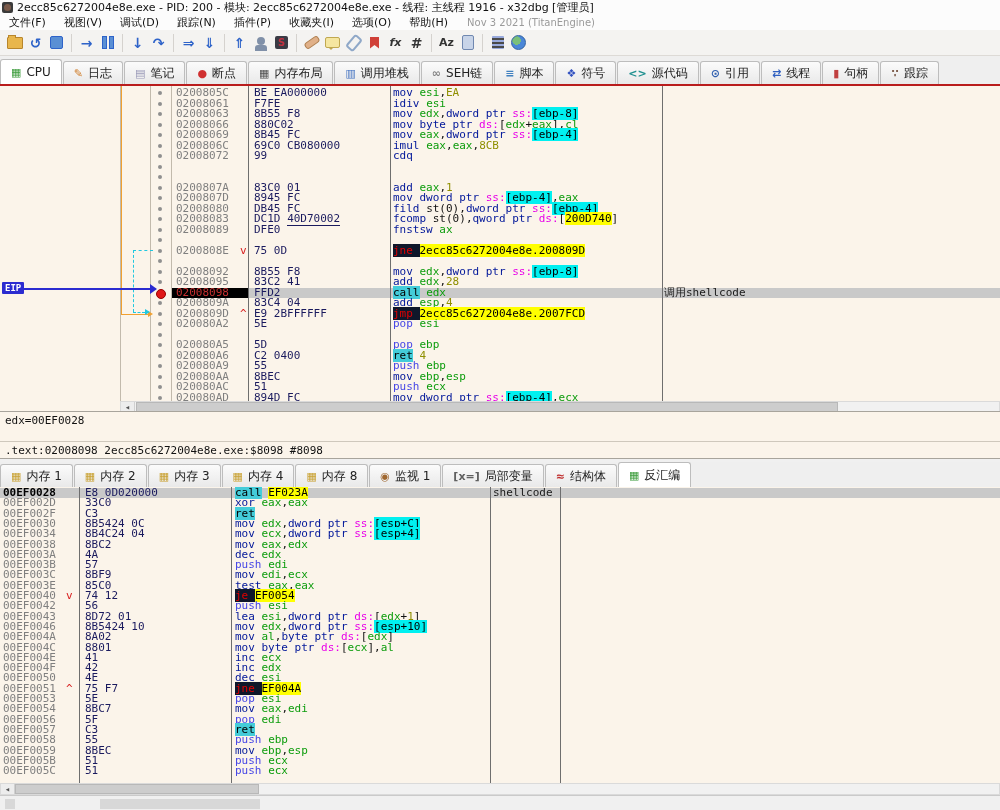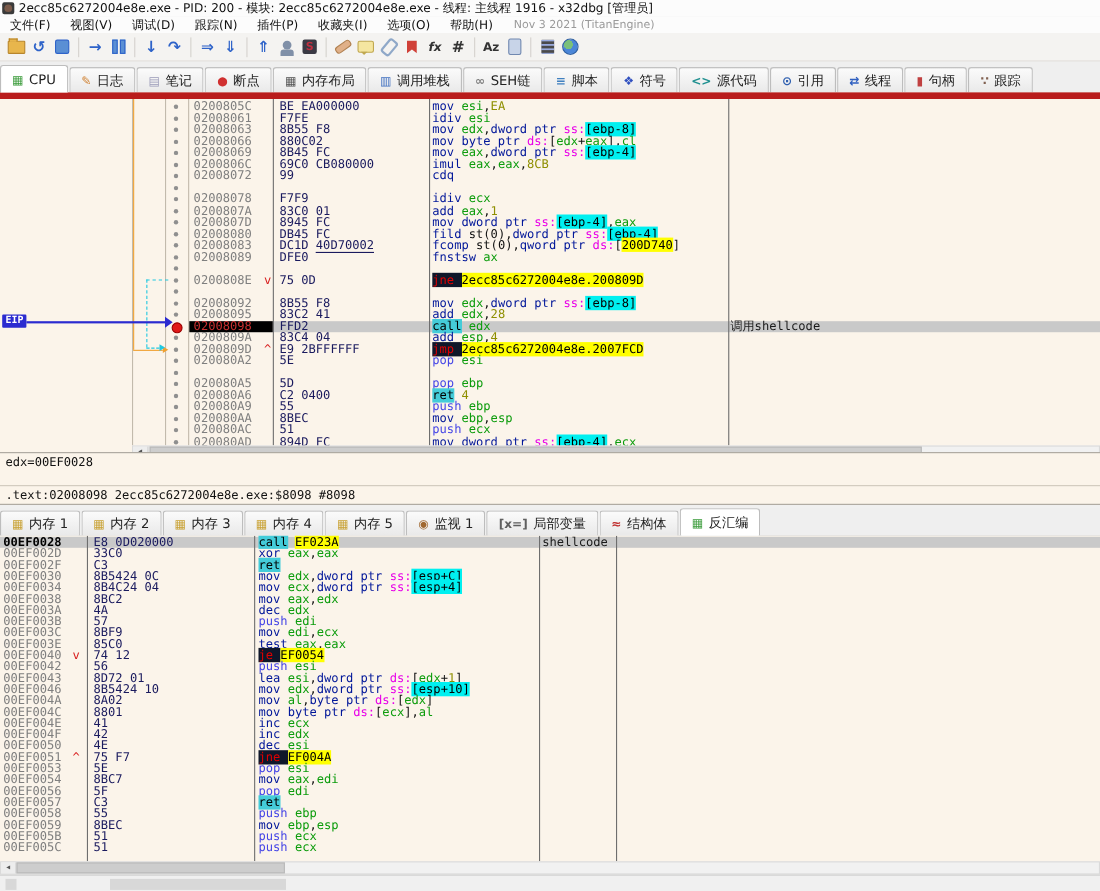--- a/index.html
+++ b/index.html
@@ -46,21 +46,21 @@
   #maintabs{top:56px;height:28px;border-bottom:1px solid #B9B9B9;}
   #bottomtabs{top:462px;height:25px;border-bottom:1px solid #B9B9B9;}
   .tab{height:22px;display:flex;align-items:center;gap:5px;padding:0 10px;font-size:12px;color:#222;
        background:linear-gradient(#FBFBFB,#E9E9E9);border:1px solid #BDBDBD;border-bottom:none;
        border-radius:3px 3px 0 0;margin-right:1px;position:relative;white-space:nowrap;}
   .tab.active{background:#FFFFFF;height:24px;z-index:2;}
   .tab .tic{font-size:11px;line-height:1;font-weight:bold;}
 
   
   .dpanel{position:absolute;left:0;width:1000px;background:#FBF4EA;overflow:hidden;}
-  #panel-top{top:84px;height:326px;border-top:6px solid #b91c1c;}
+  #panel-top{top:84px;height:326px;border-top:2px solid #b91c1c;}
   #panel-bottom{top:487px;height:308px;}
   .vline{position:absolute;top:0;width:1px;background:#6E6E6E;}
   .vline.soft{background:#C2BAAC;}
   .drow{position:absolute;left:0;right:0;white-space:pre;}
   .cell{position:absolute;top:0;}
   .addr{color:#7F7F7F;}
   .bytes{color:#1A1A5E;}
   .t-k{color:#001699;} .t-b{color:#4646E6;} .t-r{color:#0C9C0C;} .t-n{color:#8F8F00;}
   .t-s{color:#E800E8;} .t-p{color:#111111;}
   .t-cy{background:#00F0F0;color:#000;} .t-cr{background:#44CCD9;color:#000;}
@@ -252,21 +252,20 @@
   </div>
 
 <div id="panel-top" class="dpanel mono">
     <div class="drow" style="top: 2px; height: 10.5px; left: 172px; font-size: 11px; line-height: 10.5px;"><span class="cell addr" style="left: 4px;">0200805C</span><span class="cell bytes" style="left: 82px;">BE EA000000</span><span class="cell" style="left: 221px;"><span class="t-k">mov </span><span class="t-r">esi</span><span class="t-p">,</span><span class="t-n">EA</span></span></div>
     <div class="drow" style="top: 12.5px; height: 10.5px; left: 172px; font-size: 11px; line-height: 10.5px;"><span class="cell addr" style="left: 4px;">02008061</span><span class="cell bytes" style="left: 82px;">F7FE</span><span class="cell" style="left: 221px;"><span class="t-k">idiv </span><span class="t-r">esi</span></span></div>
     <div class="drow" style="top: 23px; height: 10.5px; left: 172px; font-size: 11px; line-height: 10.5px;"><span class="cell addr" style="left: 4px;">02008063</span><span class="cell bytes" style="left: 82px;">8B55 F8</span><span class="cell" style="left: 221px;"><span class="t-k">mov </span><span class="t-r">edx</span><span class="t-p">,</span><span class="t-k">dword ptr </span><span class="t-s">ss:</span><span class="t-cy">[ebp-8]</span></span></div>
     <div class="drow" style="top: 33.5px; height: 10.5px; left: 172px; font-size: 11px; line-height: 10.5px;"><span class="cell addr" style="left: 4px;">02008066</span><span class="cell bytes" style="left: 82px;">880C02</span><span class="cell" style="left: 221px;"><span class="t-k">mov </span><span class="t-k">byte ptr </span><span class="t-s">ds:</span><span class="t-p">[</span><span class="t-r">edx</span><span class="t-p">+</span><span class="t-r">eax</span><span class="t-p">]</span><span class="t-p">,</span><span class="t-r">cl</span></span></div>
     <div class="drow" style="top: 44px; height: 10.5px; left: 172px; font-size: 11px; line-height: 10.5px;"><span class="cell addr" style="left: 4px;">02008069</span><span class="cell bytes" style="left: 82px;">8B45 FC</span><span class="cell" style="left: 221px;"><span class="t-k">mov </span><span class="t-r">eax</span><span class="t-p">,</span><span class="t-k">dword ptr </span><span class="t-s">ss:</span><span class="t-cy">[ebp-4]</span></span></div>
     <div class="drow" style="top: 54.5px; height: 10.5px; left: 172px; font-size: 11px; line-height: 10.5px;"><span class="cell addr" style="left: 4px;">0200806C</span><span class="cell bytes" style="left: 82px;">69C0 CB080000</span><span class="cell" style="left: 221px;"><span class="t-k">imul </span><span class="t-r">eax</span><span class="t-p">,</span><span class="t-r">eax</span><span class="t-p">,</span><span class="t-n">8CB</span></span></div>
     <div class="drow" style="top: 65px; height: 10.5px; left: 172px; font-size: 11px; line-height: 10.5px;"><span class="cell addr" style="left: 4px;">02008072</span><span class="cell bytes" style="left: 82px;">99</span><span class="cell" style="left: 221px;"><span class="t-k">cdq</span></span></div>
-    <div class="drow" style="top: 86px; height: 10.5px; left: 172px; font-size: 11px; line-height: 10.5px;"><span class="cell addr" style="left: 4px;">02008078</span><span class="cell bytes" style="left: 82px;">F7F9</span><span class="cell" style="left: 221px;"><span class="t-k">idiv </span><span class="t-r">ecx</span></span></div>
     <div class="drow" style="top: 96.5px; height: 10.5px; left: 172px; font-size: 11px; line-height: 10.5px;"><span class="cell addr" style="left: 4px;">0200807A</span><span class="cell bytes" style="left: 82px;">83C0 01</span><span class="cell" style="left: 221px;"><span class="t-k">add </span><span class="t-r">eax</span><span class="t-p">,</span><span class="t-n">1</span></span></div>
     <div class="drow" style="top: 107px; height: 10.5px; left: 172px; font-size: 11px; line-height: 10.5px;"><span class="cell addr" style="left: 4px;">0200807D</span><span class="cell bytes" style="left: 82px;">8945 FC</span><span class="cell" style="left: 221px;"><span class="t-k">mov </span><span class="t-k">dword ptr </span><span class="t-s">ss:</span><span class="t-cy">[ebp-4]</span><span class="t-p">,</span><span class="t-r">eax</span></span></div>
     <div class="drow" style="top: 117.5px; height: 10.5px; left: 172px; font-size: 11px; line-height: 10.5px;"><span class="cell addr" style="left: 4px;">02008080</span><span class="cell bytes" style="left: 82px;">DB45 FC</span><span class="cell" style="left: 221px;"><span class="t-k">fild </span><span class="t-p">st(0)</span><span class="t-p">,</span><span class="t-k">dword ptr </span><span class="t-s">ss:</span><span class="t-cy">[ebp-4]</span></span></div>
     <div class="drow" style="top: 128px; height: 10.5px; left: 172px; font-size: 11px; line-height: 10.5px;"><span class="cell addr" style="left: 4px;">02008083</span><span class="cell bytes" style="left: 82px;">DC1D <span class="u">40D70002</span></span><span class="cell" style="left: 221px;"><span class="t-k">fcomp </span><span class="t-p">st(0)</span><span class="t-p">,</span><span class="t-k">qword ptr </span><span class="t-s">ds:</span><span class="t-p">[</span><span class="t-y">200D740</span><span class="t-p">]</span></span></div>
     <div class="drow" style="top: 138.5px; height: 10.5px; left: 172px; font-size: 11px; line-height: 10.5px;"><span class="cell addr" style="left: 4px;">02008089</span><span class="cell bytes" style="left: 82px;">DFE0</span><span class="cell" style="left: 221px;"><span class="t-k">fnstsw </span><span class="t-r">ax</span></span></div>
     <div class="drow" style="top: 159.5px; height: 10.5px; left: 172px; font-size: 11px; line-height: 10.5px;"><span class="cell addr" style="left: 4px;">0200808E</span><span class="cell marker" style="left: 68px;">v</span><span class="cell bytes" style="left: 82px;">75 0D</span><span class="cell" style="left: 221px;"><span class="t-j">jne </span><span class="t-y">2ecc85c6272004e8e.200809D</span></span></div>
     <div class="drow" style="top: 180.5px; height: 10.5px; left: 172px; font-size: 11px; line-height: 10.5px;"><span class="cell addr" style="left: 4px;">02008092</span><span class="cell bytes" style="left: 82px;">8B55 F8</span><span class="cell" style="left: 221px;"><span class="t-k">mov </span><span class="t-r">edx</span><span class="t-p">,</span><span class="t-k">dword ptr </span><span class="t-s">ss:</span><span class="t-cy">[ebp-8]</span></span></div>
     <div class="drow" style="top: 191px; height: 10.5px; left: 172px; font-size: 11px; line-height: 10.5px;"><span class="cell addr" style="left: 4px;">02008095</span><span class="cell bytes" style="left: 82px;">83C2 41</span><span class="cell" style="left: 221px;"><span class="t-k">add </span><span class="t-r">edx</span><span class="t-p">,</span><span class="t-n">28</span></span></div>
     <div class="drow" style="top: 201.5px; height: 10.5px; left: 172px; font-size: 11px; line-height: 10.5px; background: rgb(201, 201, 201);"><span class="cell addr" style="left: 0px; background: rgb(0, 0, 0); color: rgb(200, 48, 48); padding-left: 4px; width: 72px;">02008098</span><span class="cell bytes" style="left: 82px;">FFD2</span><span class="cell" style="left: 221px;"><span class="t-cr">call</span><span class="t-p"> </span><span class="t-r">edx</span></span><span class="cell comment" style="left: 492px;">调用shellcode</span></div>
     <div class="drow" style="top: 212px; height: 10.5px; left: 172px; font-size: 11px; line-height: 10.5px;"><span class="cell addr" style="left: 4px;">0200809A</span><span class="cell bytes" style="left: 82px;">83C4 04</span><span class="cell" style="left: 221px;"><span class="t-k">add </span><span class="t-r">esp</span><span class="t-p">,</span><span class="t-n">4</span></span></div>
@@ -349,21 +348,21 @@
     <div class="tab">
       <span class="tic" style="color: rgb(200, 160, 48);">▦</span>
       <span>内存 3</span>
     </div>
     <div class="tab">
       <span class="tic" style="color: rgb(200, 160, 48);">▦</span>
       <span>内存 4</span>
     </div>
     <div class="tab">
       <span class="tic" style="color: rgb(200, 160, 48);">▦</span>
-      <span>内存 5</span>
+      <span>内存 8</span>
     </div>
     <div class="tab">
       <span class="tic" style="color: rgb(160, 104, 48);">◉</span>
       <span>监视 1</span>
     </div>
     <div class="tab">
       <span class="tic" style="color: rgb(96, 96, 96);">[x=]</span>
       <span>局部变量</span>
     </div>
     <div class="tab">

